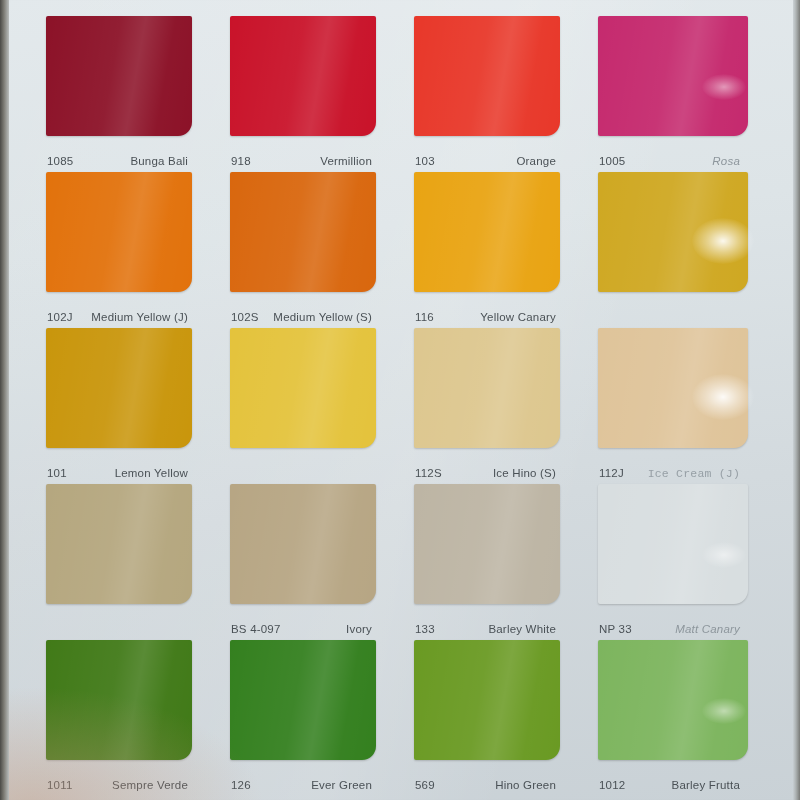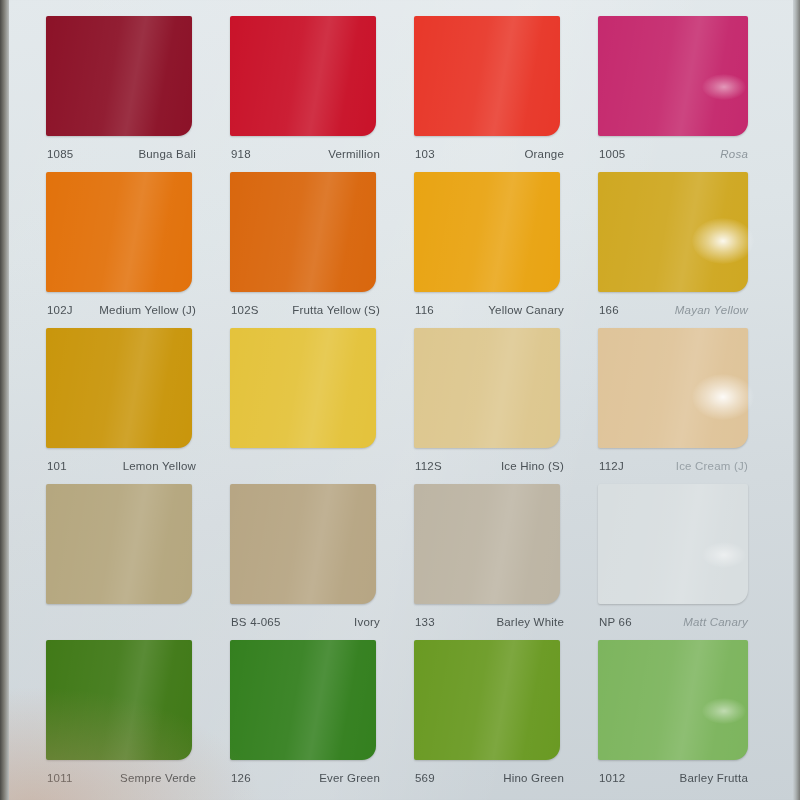--- a/index.html
+++ b/index.html
@@ -104,44 +104,44 @@
     pointer-events: none;
     background: radial-gradient(ellipse at center,
       rgba(255,255,255,0.92) 0%,
       rgba(255,255,255,0.45) 35%,
       rgba(255,255,255,0.0) 72%);
   }
 
   .labels {
     position: relative;
     width: 150px;
-    margin-top: 12px;
+    margin-top: 19px;
     height: 18px;
   }
   .code {
     position: absolute;
     left: 1px;
     top: 0;
     font-size: 11.5px;
     color: #4a5156;
     letter-spacing: .2px;
     white-space: nowrap;
   }
   .cname {
     position: absolute;
-    right: 0;
+    right: 8px;
     top: 0;
     font-size: 11.5px;
     color: #4a5156;
     letter-spacing: .2px;
     white-space: nowrap;
   }
   
   .faded   { color: #8d969c; font-style: italic; }
-  .clipped { color: #97a0a6; }
+  .clipped { color: #97a0a6; font-family: Liberation Mono, monospace; }
 </style>
 </head>
 <body>
 
 <div id="page">
 
   <div id="card">
     <div id="grid">
         <div class="cell">
           <div class="chip-wrap">
@@ -188,41 +188,37 @@
             <span class="code">102J</span>
             <span class="cname">Medium Yellow (J)</span>
           </div>
         </div>
         <div class="cell">
           <div class="chip-wrap">
             <div class="chip" style="background: rgb(217, 103, 14);"></div>
           </div>
           <div class="labels">
             <span class="code">102S</span>
-            <span class="cname">Frutta Yellow (S)</span>
+            <span class="cname">Medium Yellow (S)</span>
           </div>
         </div>
         <div class="cell">
           <div class="chip-wrap">
             <div class="chip" style="background: rgb(233, 164, 19);"></div>
           </div>
           <div class="labels">
             <span class="code">116</span>
             <span class="cname">Yellow Canary</span>
           </div>
         </div>
         <div class="cell">
           <div class="chip-wrap" style="width: 150px;">
             <div class="chip" style="background: rgb(207, 168, 34);"></div>
             <div class="glare" style="right: -6px; top: 46px; width: 62px; height: 46px;"></div>
           </div>
-          <div class="labels">
-            <span class="code">166</span>
-            <span class="cname faded">Mayan Yellow</span>
-          </div>
         </div>
         <div class="cell">
           <div class="chip-wrap">
             <div class="chip" style="background: rgb(201, 150, 12);"></div>
           </div>
           <div class="labels">
             <span class="code">101</span>
             <span class="cname">Lemon Yellow</span>
           </div>
         </div>
@@ -253,40 +249,40 @@
         <div class="cell">
           <div class="chip-wrap">
             <div class="chip" style="background: rgb(181, 167, 127);"></div>
           </div>
         </div>
         <div class="cell">
           <div class="chip-wrap">
             <div class="chip" style="background: rgb(183, 166, 132);"></div>
           </div>
           <div class="labels">
-            <span class="code">BS 4-065</span>
+            <span class="code">BS 4-097</span>
             <span class="cname">Ivory</span>
           </div>
         </div>
         <div class="cell">
           <div class="chip-wrap">
             <div class="chip" style="background: rgb(189, 181, 164);"></div>
           </div>
           <div class="labels">
             <span class="code">133</span>
             <span class="cname">Barley White</span>
           </div>
         </div>
         <div class="cell">
           <div class="chip-wrap" style="width: 150px;">
             <div class="chip" style="background: rgb(216, 222, 224);"></div>
             <div class="glare" style="right: 2px; top: 58px; width: 44px; height: 26px; opacity: 0.55;"></div>
           </div>
           <div class="labels">
-            <span class="code">NP 66</span>
+            <span class="code">NP 33</span>
             <span class="cname faded">Matt Canary</span>
           </div>
         </div>
         <div class="cell">
           <div class="chip-wrap">
             <div class="chip" style="background: rgb(65, 122, 24);"></div>
           </div>
           <div class="labels">
             <span class="code">1011</span>
             <span class="cname">Sempre Verde</span>

